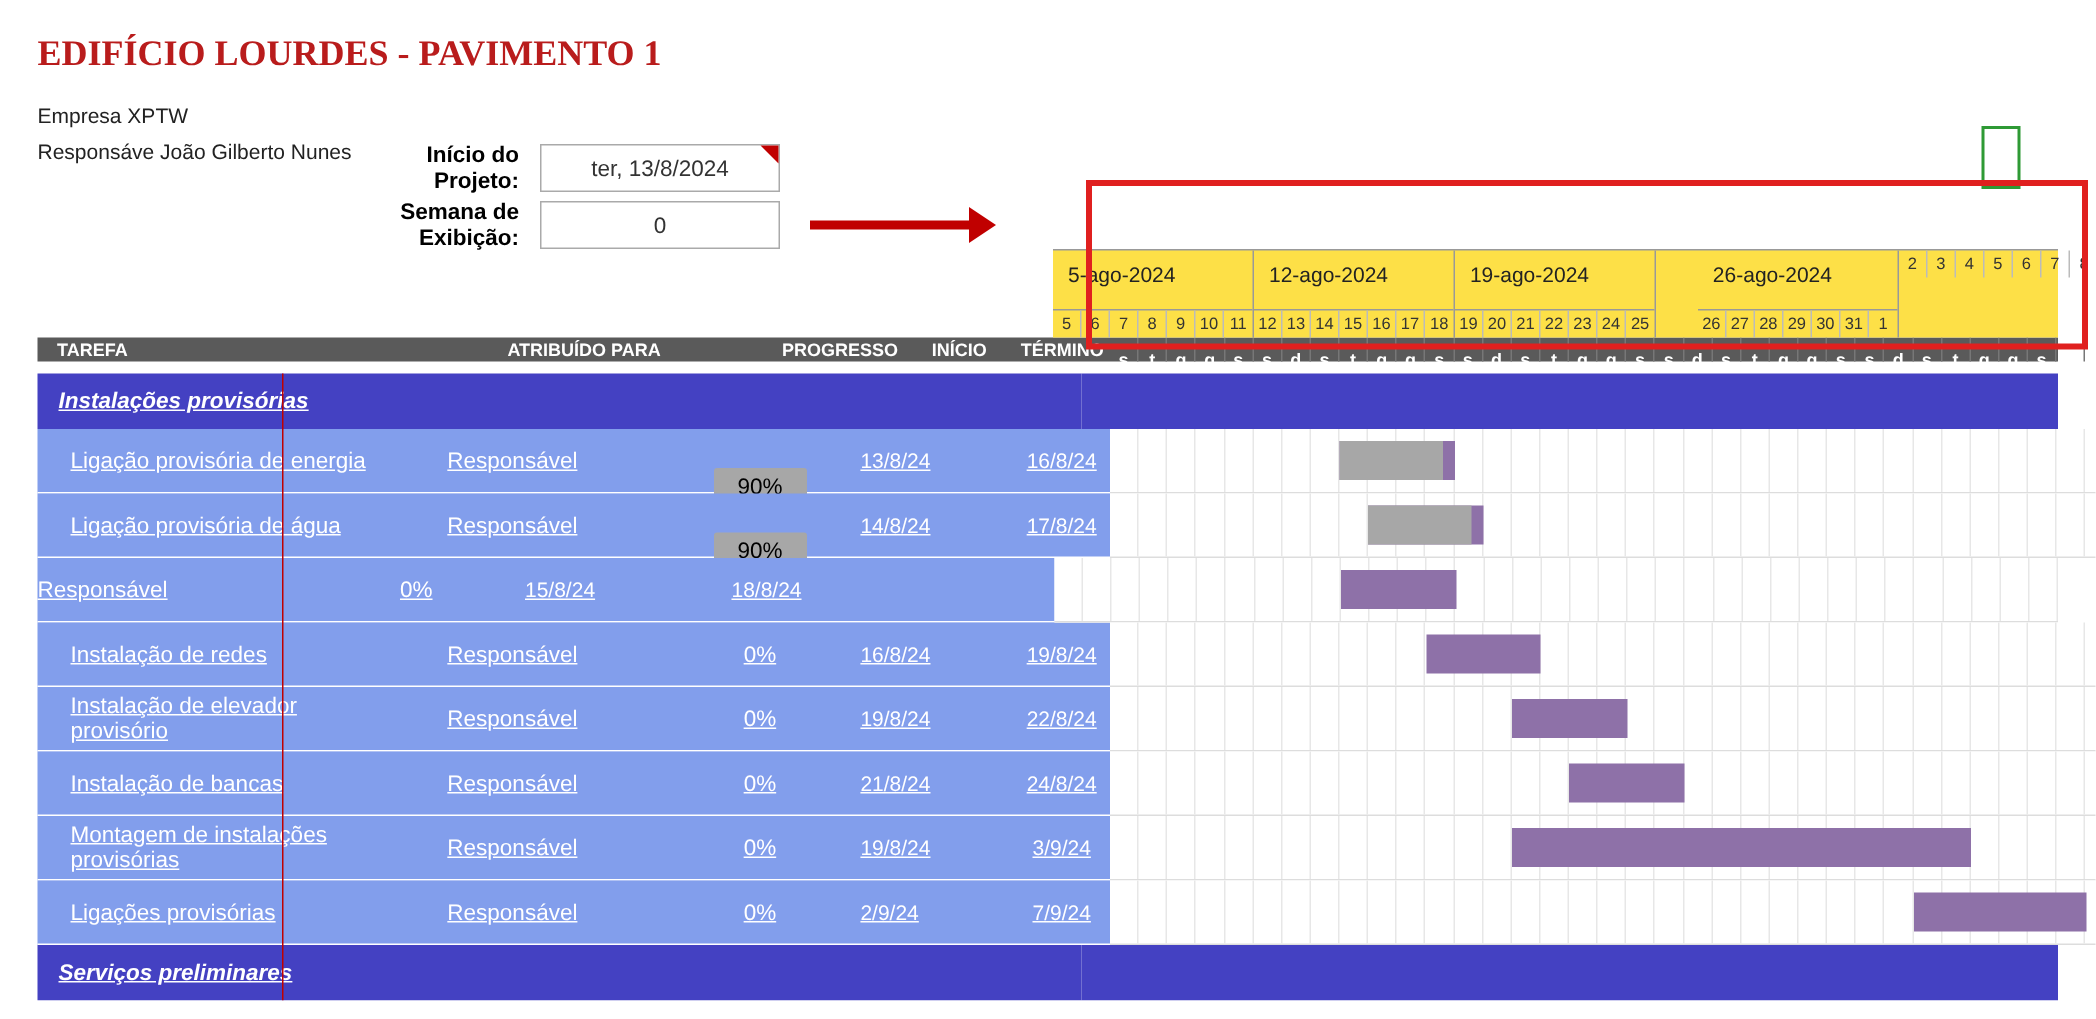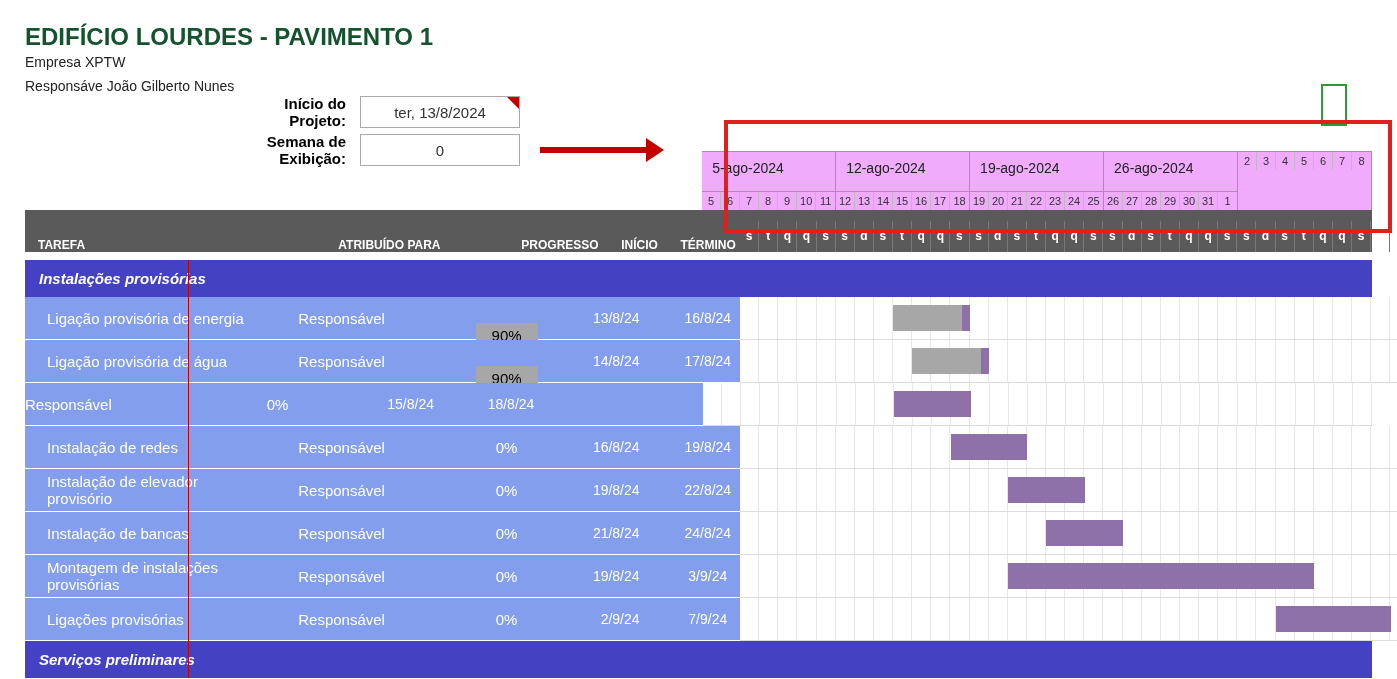--- a/index.html
+++ b/index.html
@@ -1,66 +1,66 @@
 <!DOCTYPE html>
 <html><head>
 <meta charset="utf-8">
 <style>
   * { box-sizing: border-box; }
   body { margin: 0; font-family: Arial, Helvetica, sans-serif; font-size: 13px; color: #333; background:#fff; overflow-x:hidden;}
   .page { padding: 15px 25px 0 25px; width:1397px; }
-  .title { font-size: 24px; font-weight: bold; color:#14532d; margin:8px 0 2px 0;}
+  .title { font-size: 24px; font-weight: bold; color:#b91c1c; margin:8px 0 18px 0;font-family:Liberation Serif, serif;}
   .meta { font-size: 14px; color:#222; line-height:1.3; margin-bottom:6px;}
   .settings-row { display:flex; align-items:center; margin-bottom:4px; }
   .settings-label { width:335px; text-align:right; font-weight:bold; color:#000; font-size:15px; padding-right:14px; padding-left:220px;}
   .settings-cell { width:160px; border:1px solid #aaa; height:32px; text-align:center; line-height:32px; position:relative; font-size:15px;}
   .dog-ear::after { content:""; position:absolute; top:0; right:0; width:0; height:0; border-left:12px solid transparent; border-top:12px solid #c00000;}
   .arrow-cell { width:130px; display:flex; align-items:center; justify-content:flex-end; }
   .arrow { width:110px; height:6px; background:#c00000; position:relative; margin-left:10px;}
   .arrow::after { content:""; position:absolute; right:-14px; top:-9px; width:0; height:0; border-left:18px solid #c00000; border-top:12px solid transparent; border-bottom:12px solid transparent;}
   .green-box { position:absolute; top:84px; right:50px; width:26px; height:42px; border:2px solid #2e9a35;}
   .red-frame { position:absolute; top:120px; left:724px; width:668px; height:113px; border:4px solid #e0201f; z-index:50; pointer-events:none;}
 
   .gantt-wrap { position:relative; display:flex; margin-top:12px; }
   .left-pane { width:715px; }
   .right-pane { width:670px; position:relative; }
 
-  .cal-header { display:flex; background:#f0abfc; border-top:1px solid #999;}
+  .cal-header { display:flex; background:#fde047; border-top:1px solid #999;}
   .week-block { border-right:1px solid #999; }
   .week-label { font-size:14px; color:#222; padding:8px 0 0 10px; height:40px; border-bottom:1px solid #999;}
   .day-nums { display:flex; }
   .dn { width:19.14px; text-align:center; font-size:11px; padding:3px 0; border-right:1px solid #bbb;}
   .dn:last-child{border-right:none;}
 
-  .dow-row { display:flex; background:#5a5a5a; height:42px;align-items:flex-end; }
+  .dow-row { display:flex; background:#5a5a5a; height:16px; }
   .dow-left { width:715px; display:flex; align-items:center;}
   .dow-col { color:#fff; font-size:12px; font-weight:bold; }
   .dow-tarefa { width:315px; padding-left:13px;}
   .dow-atrib { width:180px;}
   .dow-prog { width:86px; text-align:center;}
   .dow-ini { width:74px; text-align:center;}
   .dow-ter { width:64px; text-align:center;}
   .dow-cells { display:flex; }
   .dc { width:19.14px; text-align:center; color:#fff; font-weight:bold; font-size:12px; line-height:31px; border-right:1px solid #777;}
 
   .grid-area { position:relative; }
   .task-row { display:flex; height:43px; }
   .section-row { display:flex; height:37px; }
-  .left-cells { width:715px; display:flex; align-items:center; }
+  .left-cells { width:715px; display:flex; align-items:center;text-decoration:underline; }
   .section .left-cells { background:#4441c2; color:#fff; font-weight:bold; font-style:italic; font-size:15px; padding-left:14px;}
   .section .right-cells { background:#4441c2;}
   .trow .left-cells { background:#829eec; color:#fff; border-bottom:1px solid #fff;gap:36px;}
   .trow .right-cells { background:#fff; border-bottom:1px solid #ddd;}
   .tc-task { width:296px; padding-left:22px; font-size:15px; line-height:1.15;}
   .tc-atrib { width:180px; font-size:15px;}
   .tc-prog-wrap { width:73px; display:flex; justify-content:center;}
   .tc-prog { width:62px; text-align:center; font-size:15px; padding:4px 0; border-radius:2px;}
   .prog-done { background:#a7a7a7; color:#000000;margin-top:35px;}
   .prog-zero { color:#fff;}
-  .tc-ini { width:84px; text-align:right; font-size:14px;}
+  .tc-ini { width:84px; text-align:left; font-size:14px;}
   .tc-ter { width:82px; text-align:center; font-size:14px;}
   .right-cells { position:relative; width:670px; display:flex;}
   .rc { width:19.14px; border-right:1px solid #e7e7e7;}
   .bar { position:absolute; top:8px; height:26px; background:#8e71a8;}
   .bar-gray { position:absolute; top:8px; height:26px; background:#a7a7a7;}
   .today-line { position:absolute; top:0; bottom:0; width:1px; background:#c00000; left:163px; z-index:20;}
 </style>
 </head>
 <body>
 
@@ -119,21 +119,21 @@
             <div class="day-nums">
               <div class="dn">19</div>
               <div class="dn">20</div>
               <div class="dn">21</div>
               <div class="dn">22</div>
               <div class="dn">23</div>
               <div class="dn">24</div>
               <div class="dn">25</div>
             </div>
           </div>
-          <div class="week-block" style="width: 133.98px;">
+          <div class="week-block" style="width: 133.98px; margin-left: 28px;">
             <div class="week-label">26-ago-2024</div>
             <div class="day-nums">
               <div class="dn">26</div>
               <div class="dn">27</div>
               <div class="dn">28</div>
               <div class="dn">29</div>
               <div class="dn">30</div>
               <div class="dn">31</div>
               <div class="dn">1</div>
             </div>

